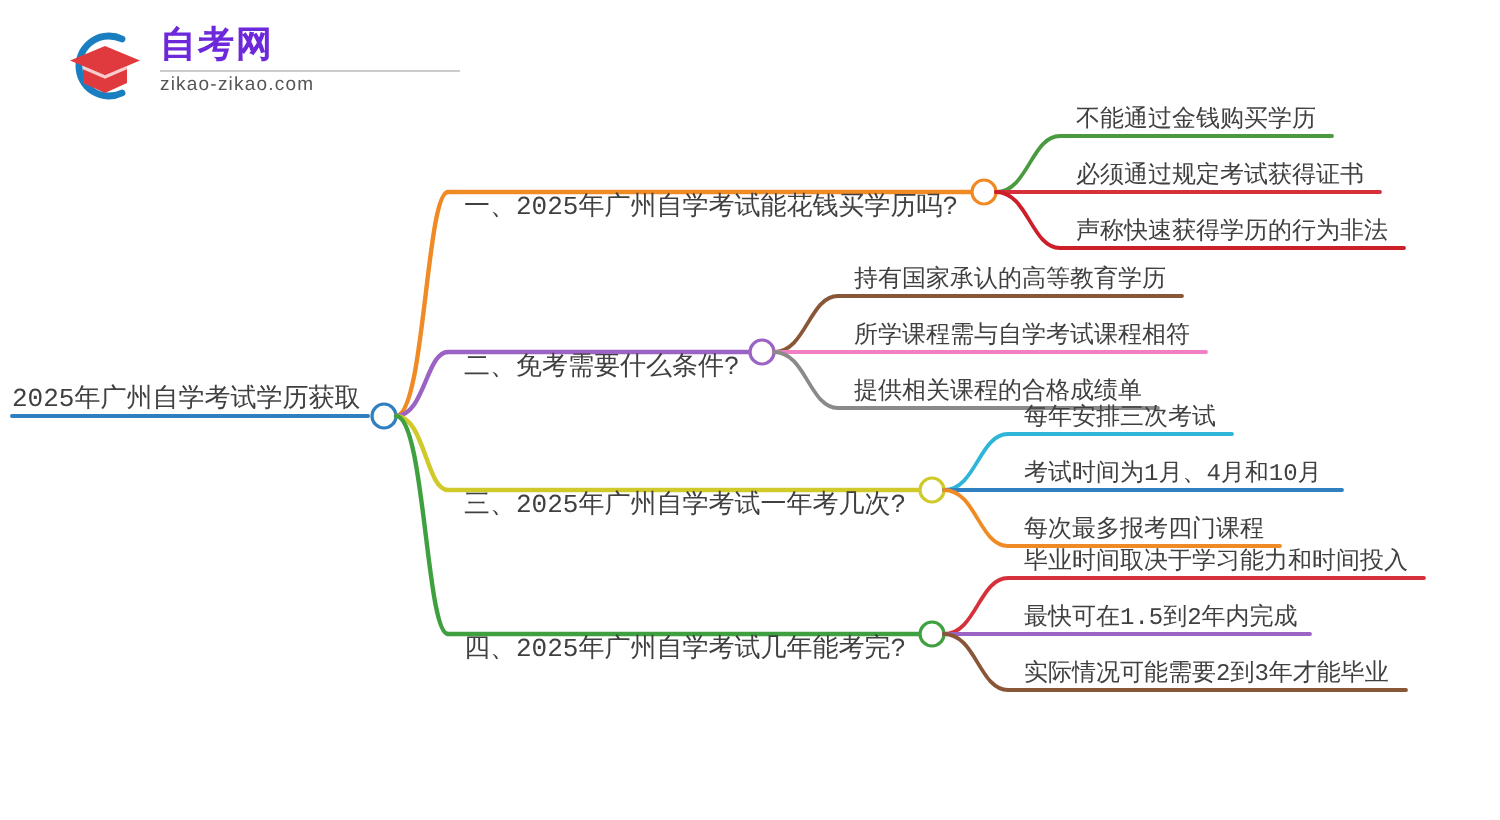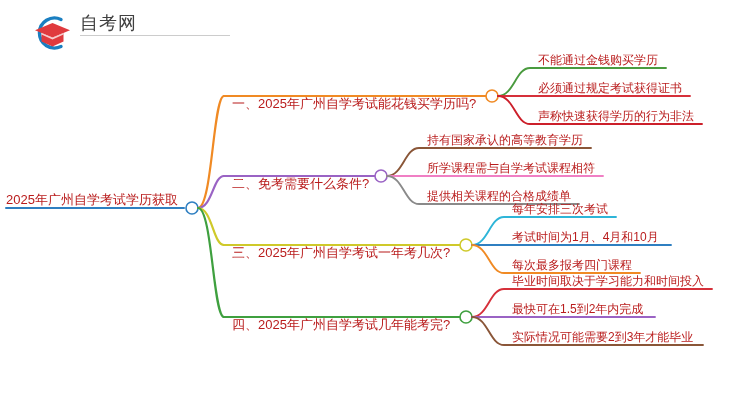--- a/index.html
+++ b/index.html
@@ -33,22 +33,22 @@
   #logo-text-wrap {
     position: absolute;
     left: 50px;
     top: 2px;
     width: 155px;
     height: 42px;
   }
   #logo-title {
     font-family: "DejaVu Sans", "Liberation Sans", sans-serif;
     font-size: 18px;
-    font-weight: normal;
-    color: #404040;
+    font-weight: bold;
+    color: #6d28d9;
     letter-spacing: 1px;
     line-height: 22px;
     white-space: nowrap;
   }
   #logo-divider {
     width: 150px;
     height: 1px;
     background: #cccccc;
     margin-top: 1px;
   }
@@ -64,22 +64,22 @@
   
   #mindmap {
     position: absolute;
     left: 0;
     top: 0;
     width: 750px;
     height: 410px;
   }
   .node-label {
     position: absolute;
-    font-family: Liberation Sans, sans-serif;
-    color: #b91c1c;
+    font-family: Liberation Mono, monospace;
+    color: #404040;
     white-space: nowrap;
     line-height: 16px;
   }
   .root-label {
     font-size: 13px;
   }
   .branch-label {
     font-size: 13px;
     margin-top: 16px;
   }
@@ -95,20 +95,21 @@
     <svg width="44" height="42" viewBox="0 0 44 42" xmlns="http://www.w3.org/2000/svg">
       <path d="M31 7.5 A15 15 0 1 0 31 34.5" fill="none" stroke="#1a7fc1" stroke-width="3.4" stroke-linecap="round"></path>
       <path d="M22.5 11 L40 18.3 L22.5 25.6 L5 18.3 Z" fill="#e03a3e"></path>
       <path d="M11.5 21 L11.5 29.5 L22.5 34.5 L33.5 29.5 L33.5 21 L22.5 25.8 Z" fill="#e03a3e"></path>
       <path d="M11.5 21 L22.5 25.8 L33.5 21 L33.5 22.6 L22.5 27.4 L11.5 22.6 Z" fill="#ffffff" opacity="0.75"></path>
     </svg>
   </div>
   <div id="logo-text-wrap">
     <div id="logo-title">自考网</div>
     <div id="logo-divider"></div>
+    <div id="logo-sub">zikao-zikao.com</div>
   </div>
 </div>
 
 <div id="mindmap">
   <svg id="mm-svg" width="750" height="410" viewBox="0 0 750 410" xmlns="http://www.w3.org/2000/svg">
       <path d="M6 208 H184" fill="none" stroke="#2f7fc1" stroke-width="2" stroke-linecap="round"></path>
       <circle cx="192" cy="208" r="6" fill="#ffffff" stroke="#2f7fc1" stroke-width="1.6"></circle>
       <path d="M198 208 C212.3 208, 213.08 96, 224 96" fill="none" stroke="#f08a24" stroke-width="2.2" stroke-linecap="round"></path>
       <path d="M224 96 H486" fill="none" stroke="#f08a24" stroke-width="2.2" stroke-linecap="round"></path>
       <circle cx="492" cy="96" r="6" fill="#ffffff" stroke="#f08a24" stroke-width="1.6"></circle>

